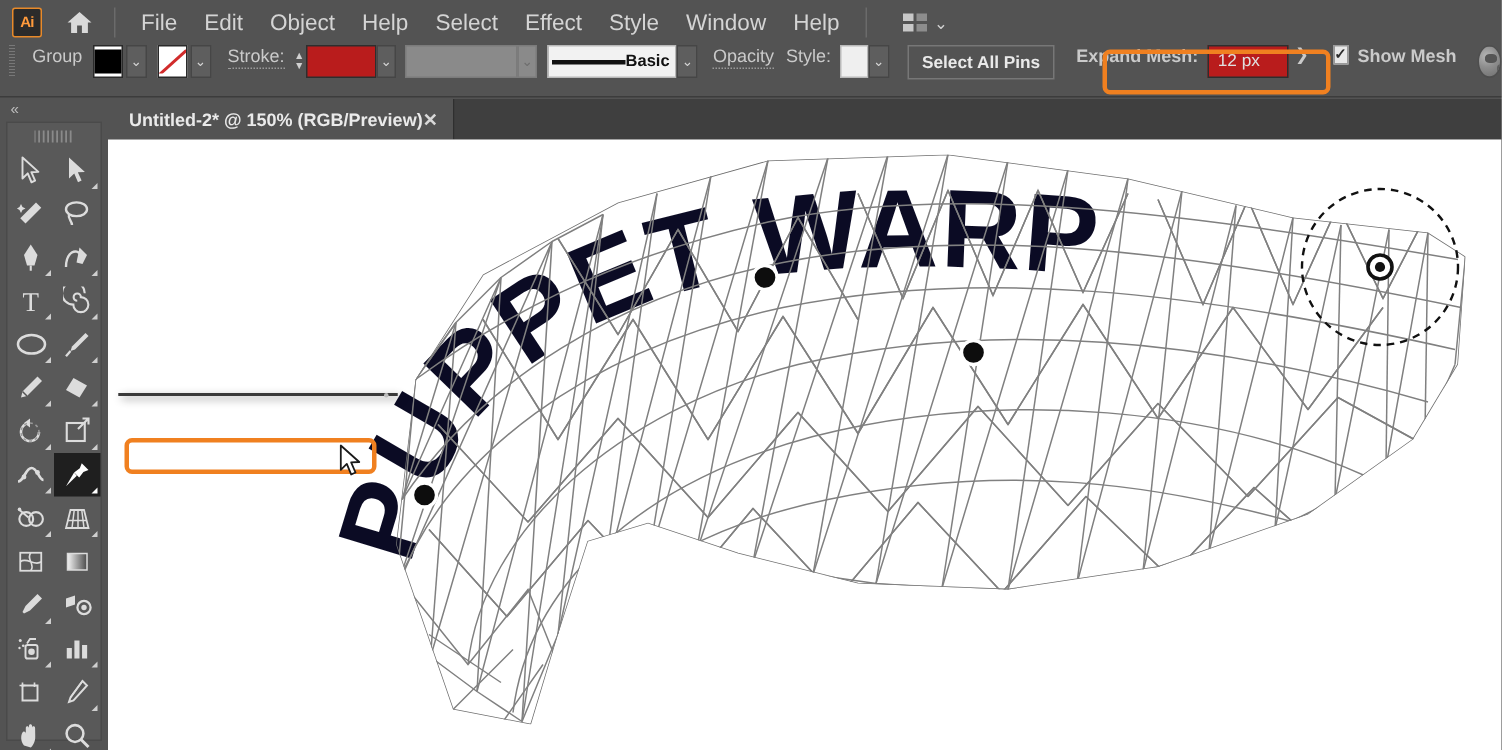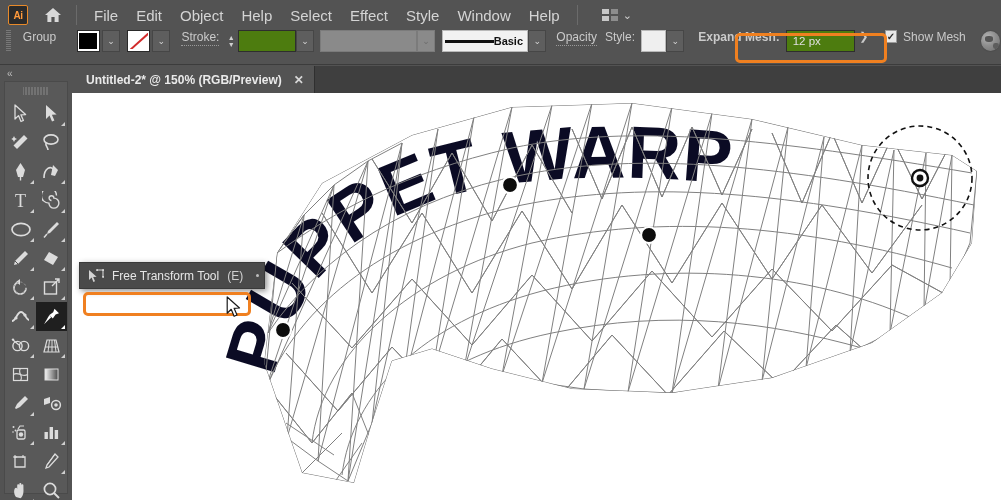--- a/index.html
+++ b/index.html
@@ -84,21 +84,21 @@
     border: 1px solid #464646;
     display: flex; align-items: center; justify-content: center;
     color: #d6d6d6; font-size: 9px;
   }
   .stepper {
     width: 14px; height: 22px;
     display: flex; flex-direction: column; align-items: center; justify-content: center;
     color: #d0d0d0; font-size: 7px; line-height: 7px;
   }
   .field {
-    height: 22px; background: #4d7c0f; border: 1px solid #2e2e2e;
+    height: 22px; background: #b91c1c; border: 1px solid #2e2e2e;
     display: flex; align-items: center;
     color: #e0e0e0; font-size: 11.5px; padding: 0 6px;
   }
   .field.disabled { background: #8a8a8a; border-color: #7b7b7b; }
   .profile-field {
     width: 86px; height: 22px; background: #f2f2f2;
     border: 1px solid #b9b9b9;
     display: flex; align-items: center; justify-content: space-between;
     padding: 0 4px 0 2px;
   }
@@ -143,21 +143,21 @@
   }
 
   
   .tabbar {
     position: absolute; left: 72px; top: 66px; width: 929px; height: 27px;
     background: #3f3f3f;
   }
   .doctab {
     position: absolute; left: 0; top: 0; height: 27px;
     background: #535353;
-    display: flex; align-items: center; gap: 12px;
+    display: flex; align-items: center; 
     padding: 0 10px 0 14px;
     border-right: 1px solid #2f2f2f;
   }
   .doctab-title { color: #eaeaea; font-size: 12px; font-weight: bold; white-space: nowrap; }
   .doctab-close { color: #d8d8d8; font-size: 12px; font-weight: bold; }
 
   
   .toolbar {
     position: absolute; left: 0; top: 66px; width: 72px; height: 434px;
     background: #535353;
@@ -307,29 +307,30 @@
       <span>⌄</span>
     </div>
 
     <div class="cb-label dotted" style="margin-left:10px">Opacity</div>
     <div class="cb-label" style="margin-left:8px">Style:</div>
     <div class="style-swatch" style="margin-left:6px"></div>
     <div class="mini-drop">
       <span>⌄</span>
     </div>
 
+    <div class="btn-outline" style="margin-left:12px">Select All Pins</div>
 
     <div class="cb-label" style="margin-left:14px;font-weight:bold">Expand Mesh:</div>
     <div class="field" style="width:72px;margin-left:6px">12 px</div>
     <div class="cb-label" style="margin-left:4px;font-size:11px">❯</div>
 
     <div class="check-box" style="margin-left:16px">
       <span class="check-mark">✓</span>
     </div>
-    <div class="cb-label" style="margin-left:6px;font-weight:normal">Show Mesh</div>
+    <div class="cb-label" style="margin-left:6px;font-weight:bold">Show Mesh</div>
 
     <div class="globe-btn" style="margin-left:14px"></div>
   </div>
   <div class="hl-expand"></div>
 
   <div class="tabbar">
     <div class="doctab">
       <span class="doctab-title">Untitled-2* @ 150% (RGB/Preview)</span>
       <span class="doctab-close">✕</span>
     </div>
@@ -662,33 +663,20 @@
               <circle cx="8" cy="8" r="5.6" fill="none" stroke="#dcdcdc" stroke-width="1.7"></circle>
               <path d="M12 12 L17 17" stroke="#dcdcdc" stroke-width="2"></path>
             </svg>
         </div>
       </div>
 
     </div>
   </div>
 
   <div class="flyout">
-    <div class="fly-row">
-      <span class="fly-icon">
-        <svg width="16" height="14" viewBox="0 0 16 14">
-            <path d="M1 1 L1 11 L3.6 8.6 L5.4 13 L7 12.2 L5.2 8 L8.6 7.8 Z" fill="#d4d4d4"></path>
-            <path d="M9 1 L15 1 L15 8" fill="none" stroke="#d4d4d4" stroke-width="1.1"></path>
-            <rect x="8.2" y="0.2" width="1.8" height="1.8" fill="#d4d4d4"></rect>
-            <rect x="14.2" y="0.2" width="1.8" height="1.8" fill="#d4d4d4"></rect>
-            <rect x="14.2" y="7" width="1.8" height="1.8" fill="#d4d4d4"></rect>
-          </svg>
-      </span>
-      <span class="fly-label">Free Transform Tool</span>
-      <span class="fly-key">(E)</span>
-    </div>
     <div class="fly-tear">
         <i></i>
       </div>
     <div class="fly-hl"></div>
   </div>
 
   <div class="cursor-arrow">
     <svg width="17" height="23" viewBox="0 0 17 23">
       <path d="M1.2 1 L1.2 17.2 L5.2 13.3 L8.1 20.3 L11 19 L8.1 12.3 L13.5 12 Z" fill="#ffffff" stroke="#1a1a1a" stroke-width="1.2" stroke-linejoin="round"></path>
     </svg>

